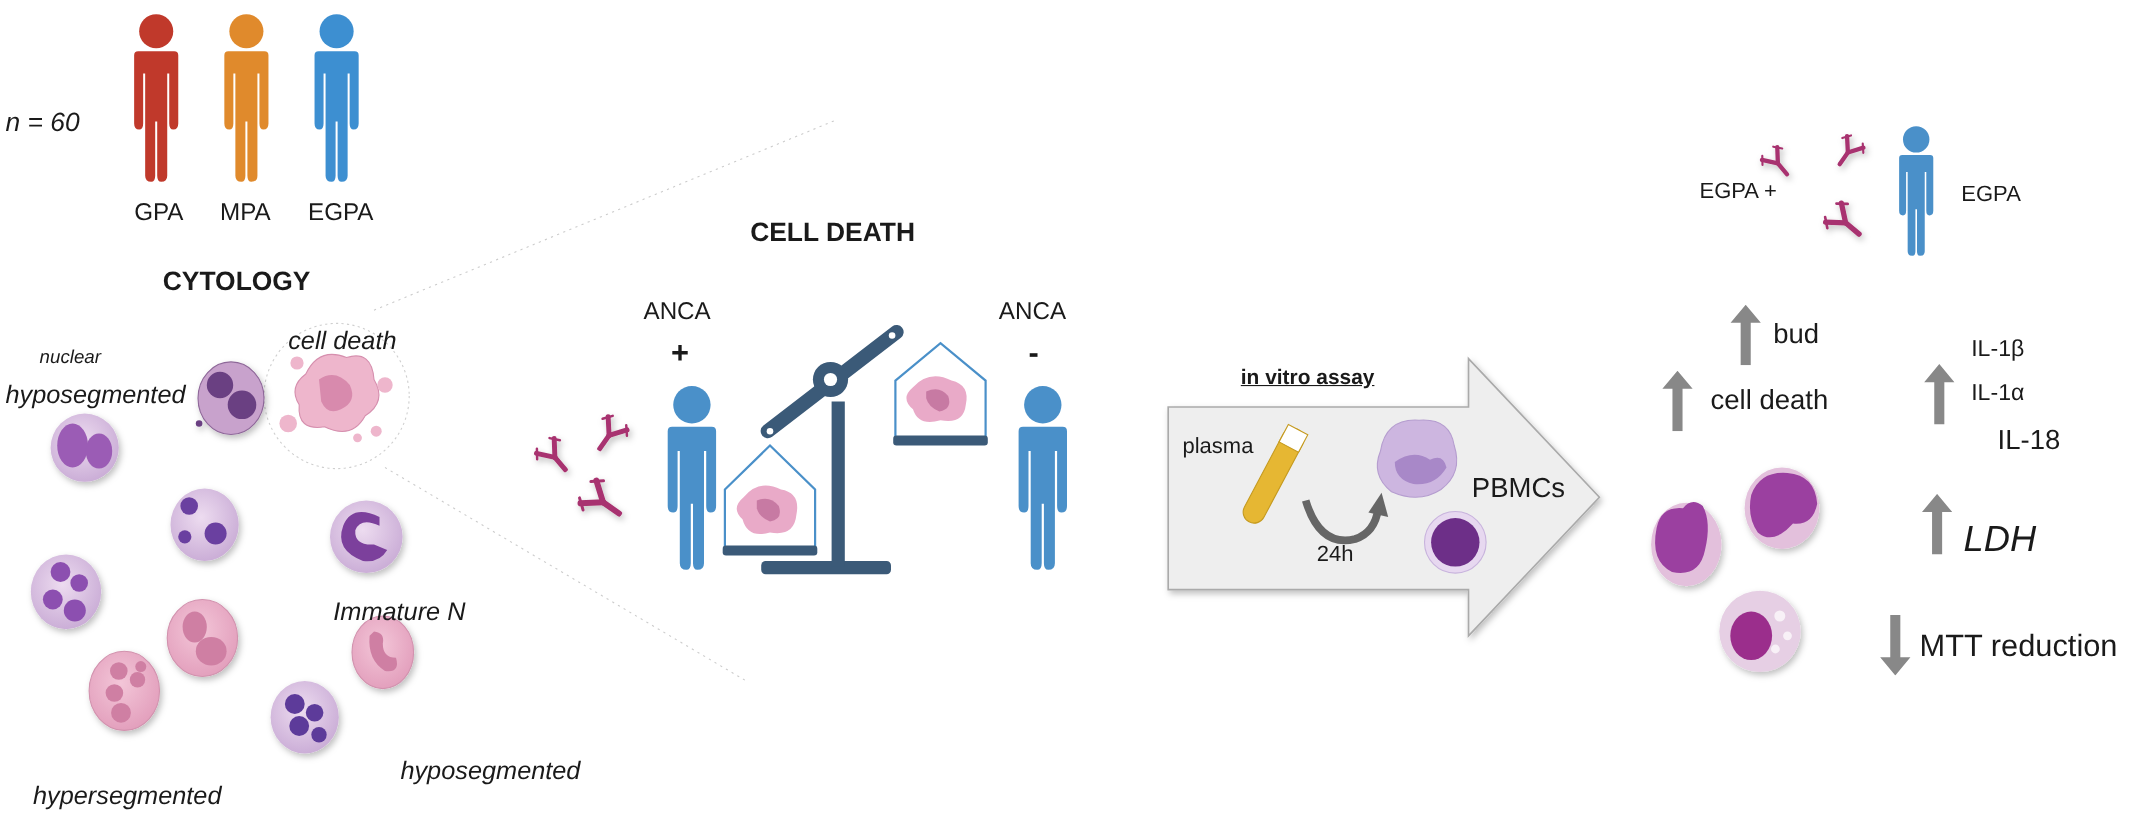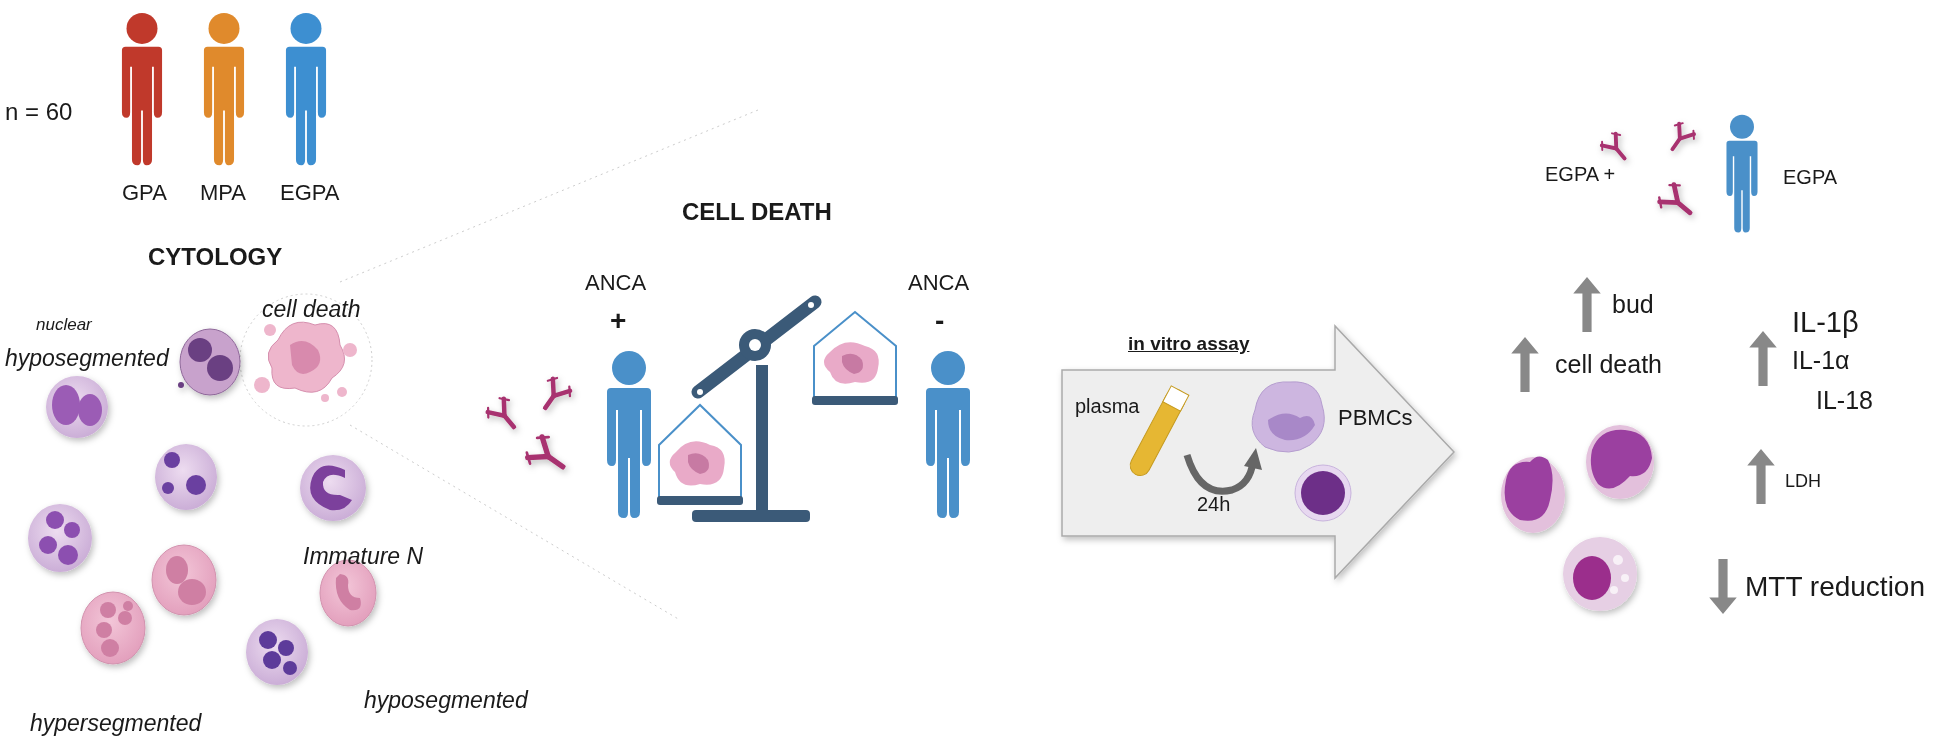--- a/index.html
+++ b/index.html
@@ -223,21 +223,21 @@
   </g>
   <g filter="url(#soft)">
     <ellipse cx="1600" cy="574" rx="37" ry="37" fill="#e6cfe4"></ellipse>
     <ellipse cx="1592" cy="578" rx="19" ry="22" fill="#9b2f8c"></ellipse>
     <circle cx="1618" cy="560" r="5" fill="#ffffff" opacity="0.7"></circle>
       <circle cx="1625" cy="578" r="4" fill="#ffffff" opacity="0.7"></circle>
     <circle cx="1614" cy="590" r="4" fill="#ffffff" opacity="0.7"></circle>
   </g>
 </svg>
 
-<span class="abs txt" style="left:5px;top:98px;font-size:24px;">n = 60</span>
+<span class="abs txt" style="left:5px;top:98px;font-size:24px;font-style:italic;">n = 60</span>
 <span class="abs txt" style="left:122px;top:180px;">GPA</span>
 <span class="abs txt" style="left:200px;top:180px;">MPA</span>
 <span class="abs txt" style="left:280px;top:180px;">EGPA</span>
 
 <span class="abs txt bold" style="left:148px;top:243px;font-size:24px;">CYTOLOGY</span>
 <span class="abs txt ital" style="left:36px;top:315px;font-size:17px;">nuclear</span>
 <span class="abs txt ital" style="left:5px;top:345px;font-size:23px;">hyposegmented</span>
 <span class="abs txt ital" style="left:262px;top:296px;font-size:23px;">cell death</span>
 <span class="abs txt ital" style="left:303px;top:543px;font-size:23px;">Immature N</span>
 <span class="abs txt ital" style="left:30px;top:710px;font-size:23px;">hypersegmented</span>
@@ -245,24 +245,24 @@
 
 <span class="abs txt bold" style="left:682px;top:198px;font-size:24px;">CELL DEATH</span>
 <span class="abs txt" style="left:585px;top:270px;">ANCA</span>
 <span class="abs txt bold" style="left:610px;top:305px;font-size:28px;">+</span>
 <span class="abs txt" style="left:908px;top:270px;">ANCA</span>
 <span class="abs txt bold" style="left:935px;top:305px;font-size:28px;">-</span>
 
 <span class="abs txt bold" style="left:1128px;top:333px;font-size:19px;text-decoration:underline;">in vitro assay</span>
 <span class="abs txt" style="left:1075px;top:395px;font-size:20px;">plasma</span>
 <span class="abs txt" style="left:1197px;top:493px;font-size:20px;">24h</span>
-<span class="abs txt" style="left:1338px;top:405px;font-size:22px;">PBMCs</span>
+<span class="abs txt" style="left:1338px;top:430px;font-size:25px;">PBMCs</span>
 
 <span class="abs txt" style="left:1545px;top:163px;font-size:20px;">EGPA +</span>
 <span class="abs txt" style="left:1783px;top:166px;font-size:20px;">EGPA</span>
 
 <span class="abs txt" style="left:1612px;top:290px;font-size:25px;">bud</span>
 <span class="abs txt" style="left:1555px;top:350px;font-size:25px;">cell death</span>
-<span class="abs txt" style="left:1792px;top:306px;font-size:29px;">IL-1β</span>
-<span class="abs txt" style="left:1792px;top:346px;font-size:25px;">IL-1α</span>
+<span class="abs txt" style="left:1792px;top:306px;font-size:21px;">IL-1β</span>
+<span class="abs txt" style="left:1792px;top:346px;font-size:21px;">IL-1α</span>
 <span class="abs txt" style="left:1792px;top:386px;font-size:25px;margin-left:24px;">IL-18</span>
-<span class="abs txt" style="left:1785px;top:471px;font-size:18px;">LDH</span>
+<span class="abs txt" style="left:1785px;top:471px;font-size:33px;font-style:italic;">LDH</span>
 <span class="abs txt" style="left:1745px;top:571px;font-size:28px;">MTT reduction</span>
 
 </body></html>

